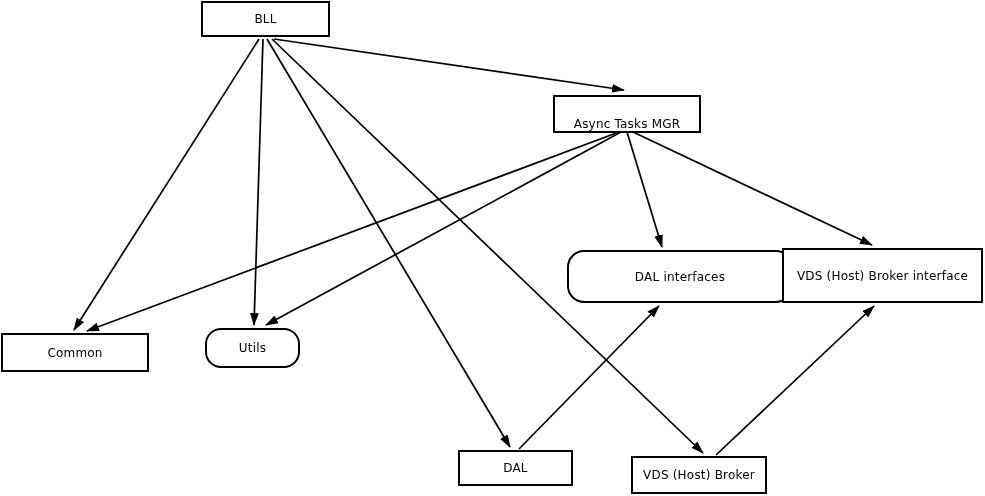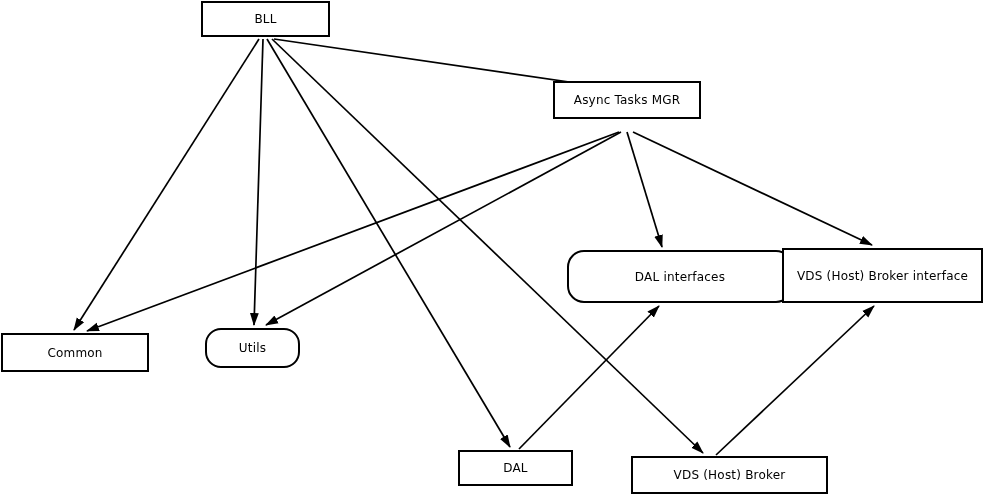--- a/index.html
+++ b/index.html
@@ -61,35 +61,35 @@
         <line x1="627" y1="132" x2="662" y2="247" stroke="#000000" stroke-width="1.7" marker-end="url(#arrowhead)"></line>
         <line x1="633" y1="132" x2="872" y2="245" stroke="#000000" stroke-width="1.7" marker-end="url(#arrowhead)"></line>
         <line x1="519" y1="449" x2="659" y2="306" stroke="#000000" stroke-width="1.7" marker-end="url(#arrowhead)"></line>
         <line x1="716" y1="455" x2="874" y2="306" stroke="#000000" stroke-width="1.7" marker-end="url(#arrowhead)"></line>
       </g>
   </svg>
   <div id="nodes">
       <div class="node" style="left: 201px; top: 1px; width: 129px; height: 36px;">
         <span>BLL</span>
       </div>
-      <div class="node" style="left: 553px; top: 81px; width: 148px; height: 38px;">
+      <div class="node" style="left: 553px; top: 95px; width: 148px; height: 38px; align-items: flex-end;">
         <span>Async Tasks MGR</span>
       </div>
       <div class="node" style="left: 567px; top: 250px; width: 226px; height: 53px; border-radius: 17px;">
         <span>DAL interfaces</span>
       </div>
       <div class="node" style="left: 782px; top: 248px; width: 201px; height: 55px;">
         <span>VDS (Host) Broker interface</span>
       </div>
       <div class="node" style="left: 1px; top: 333px; width: 148px; height: 39px;">
         <span>Common</span>
       </div>
       <div class="node" style="left: 205px; top: 328px; width: 95px; height: 40px; border-radius: 16px;">
         <span>Utils</span>
       </div>
       <div class="node" style="left: 458px; top: 450px; width: 115px; height: 36px;">
         <span>DAL</span>
       </div>
-      <div class="node" style="left: 631px; top: 456px; width: 197px; height: 38px;">
+      <div class="node" style="left: 631px; top: 456px; width: 136px; height: 38px;">
         <span>VDS (Host) Broker</span>
       </div>
     </div>
 </div>
 
 </body></html>

